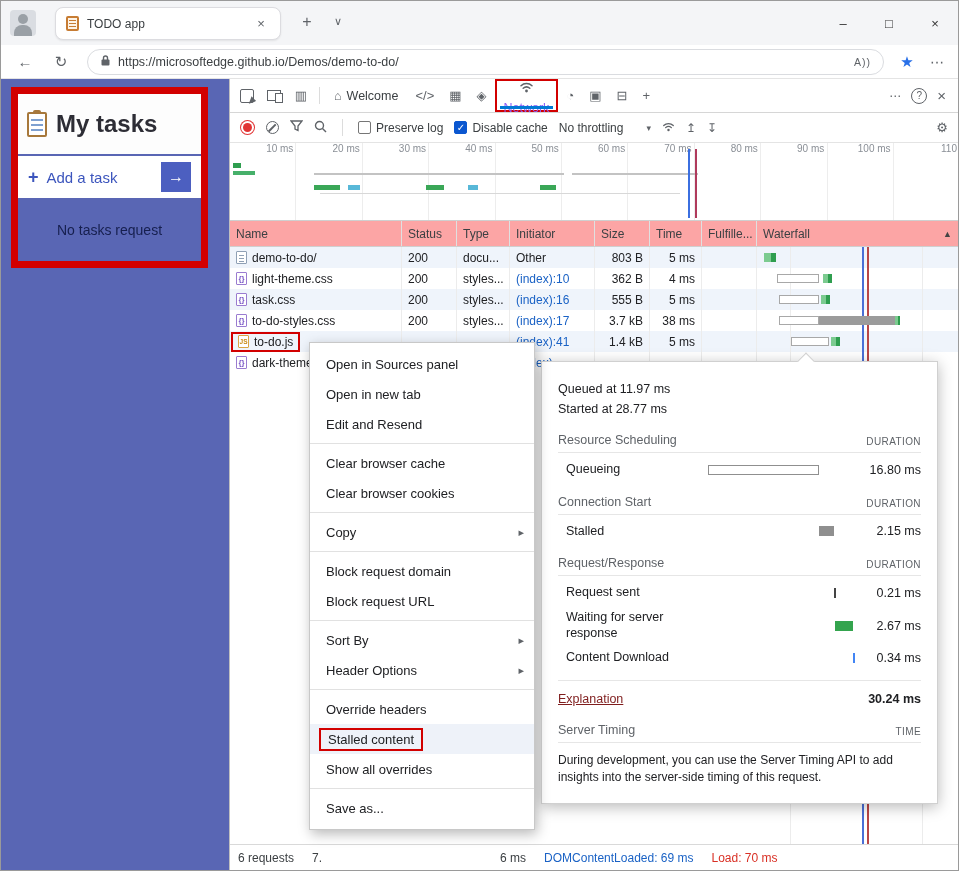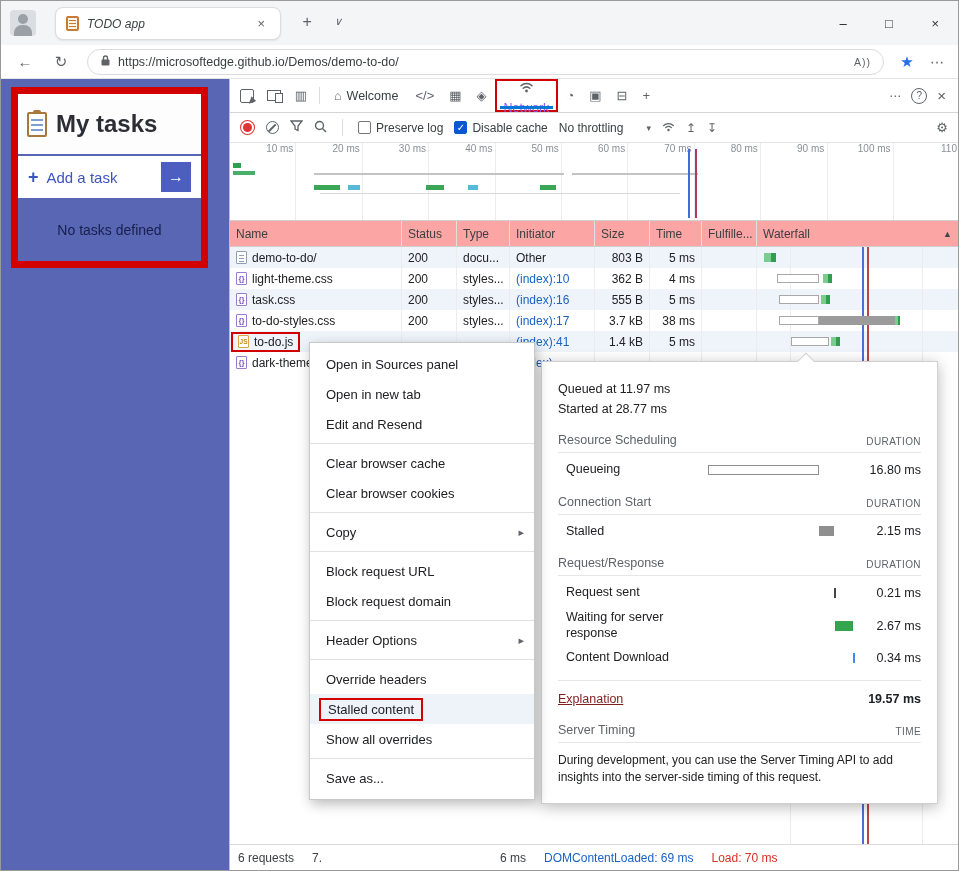--- a/index.html
+++ b/index.html
@@ -1,21 +1,21 @@
 <!DOCTYPE html>
 <html><head>
 <meta charset="utf-8">
 <style>
   * { margin:0; padding:0; box-sizing:border-box; }
   body { font-family:"Liberation Sans",sans-serif; background:#444; }
   .window { position:relative; width:959px; height:871px; background:#fff;
             border:1px solid #9a9a9a; overflow:hidden; font-size:12px; color:#202124; }
 
   
-  .titlebar { position:absolute; top:0; left:0; right:0; height:44px; background:#f4f5f7;font-style:italic; }
+  .titlebar { position:absolute; top:0; left:0; right:0; height:44px; background:#f4f5f7; }
   .avatar { position:absolute; left:9px; top:9px; width:26px; height:26px; border-radius:4px; background:#dadde2; overflow:hidden; }
   .avatar::before { content:""; position:absolute; left:8px; top:4px; width:10px; height:10px; border-radius:50%; background:#9aa0a6; }
   .avatar::after  { content:""; position:absolute; left:4px; top:15px; width:18px; height:12px; border-radius:8px 8px 0 0; background:#9aa0a6; }
   .btab { position:absolute; left:54px; top:6px; width:226px; height:33px; background:#fff;
           border:1px solid #dcdce0; border-radius:8px; display:flex; align-items:center; gap:8px;
           padding:0 10px; box-shadow:0 1px 2px rgba(0,0,0,.08); }
   .favicon { width:13px; height:15px; background:#fdf3e6; border:2px solid #c77c33; border-radius:2px; position:relative; flex:0 0 auto; }
   .favicon::before { content:""; position:absolute; left:1px; right:1px; top:2px; height:1px; background:#c77c33; box-shadow:0 3px 0 #c77c33, 0 6px 0 #c77c33; }
   .btab .title { font-size:12px; color:#3c4043; flex:1; overflow:hidden; white-space:nowrap; }
   .gi { color:#5f6368; text-align:center; }
@@ -207,21 +207,21 @@
     <div class="redbox">
       <div class="card-head">
         <span class="clip-icon"></span>
         <span class="card-title">My tasks</span>
       </div>
       <div class="add-row">
         <span class="add-plus">+</span>
         <span class="add-label">Add a task</span>
         <span class="add-btn">→</span>
       </div>
-      <div class="no-tasks">No tasks defined</div>
+      <div class="no-tasks">No tasks request</div>
     </div>
   </div>
 
   <div class="devtools">
 
     <div class="dt-tabs">
       <span class="icon-inspect"></span>
       <span class="icon-device"></span>
       <span class="ticon">▥</span>
       <span class="vdiv"></span>
@@ -460,23 +460,24 @@
   <div class="ctxmenu">
     <div class="mi">Open in Sources panel</div>
     <div class="mi">Open in new tab</div>
     <div class="mi">Edit and Resend</div>
     <div class="msep"></div>
     <div class="mi">Clear browser cache</div>
     <div class="mi">Clear browser cookies</div>
     <div class="msep"></div>
     <div class="mi has-sub">Copy</div>
     <div class="msep"></div>
+    <div class="mi">Block request domain</div>
     <div class="mi">Block request URL</div>
-    <div class="mi">Block request domain</div>
     <div class="msep"></div>
+    <div class="mi has-sub">Sort By</div>
     <div class="mi has-sub">Header Options</div>
     <div class="msep"></div>
     <div class="mi">Override headers</div>
     <div class="mi override">
       <span class="redwrap">Stalled content</span>
     </div>
     <div class="mi">Show all overrides</div>
     <div class="msep"></div>
     <div class="mi">Save as...</div>
   </div>
@@ -531,21 +532,21 @@
     <div class="p-row">
       <span class="lab">Content Download</span>
       <span class="track">
           <i class="b-blue"></i>
         </span>
       <span class="val">0.34 ms</span>
     </div>
 
     <div class="p-total">
       <span class="explan">Explanation</span>
-      <span class="total">19.57 ms</span>
+      <span class="total">30.24 ms</span>
     </div>
 
     <div class="p-sec">
       <span>Server Timing</span>
       <span class="colhead">TIME</span>
     </div>
     <div class="p-note">During development, you can use the Server Timing API to add insights into the server-side timing of this request.</div>
   </div>
 
 </div>

